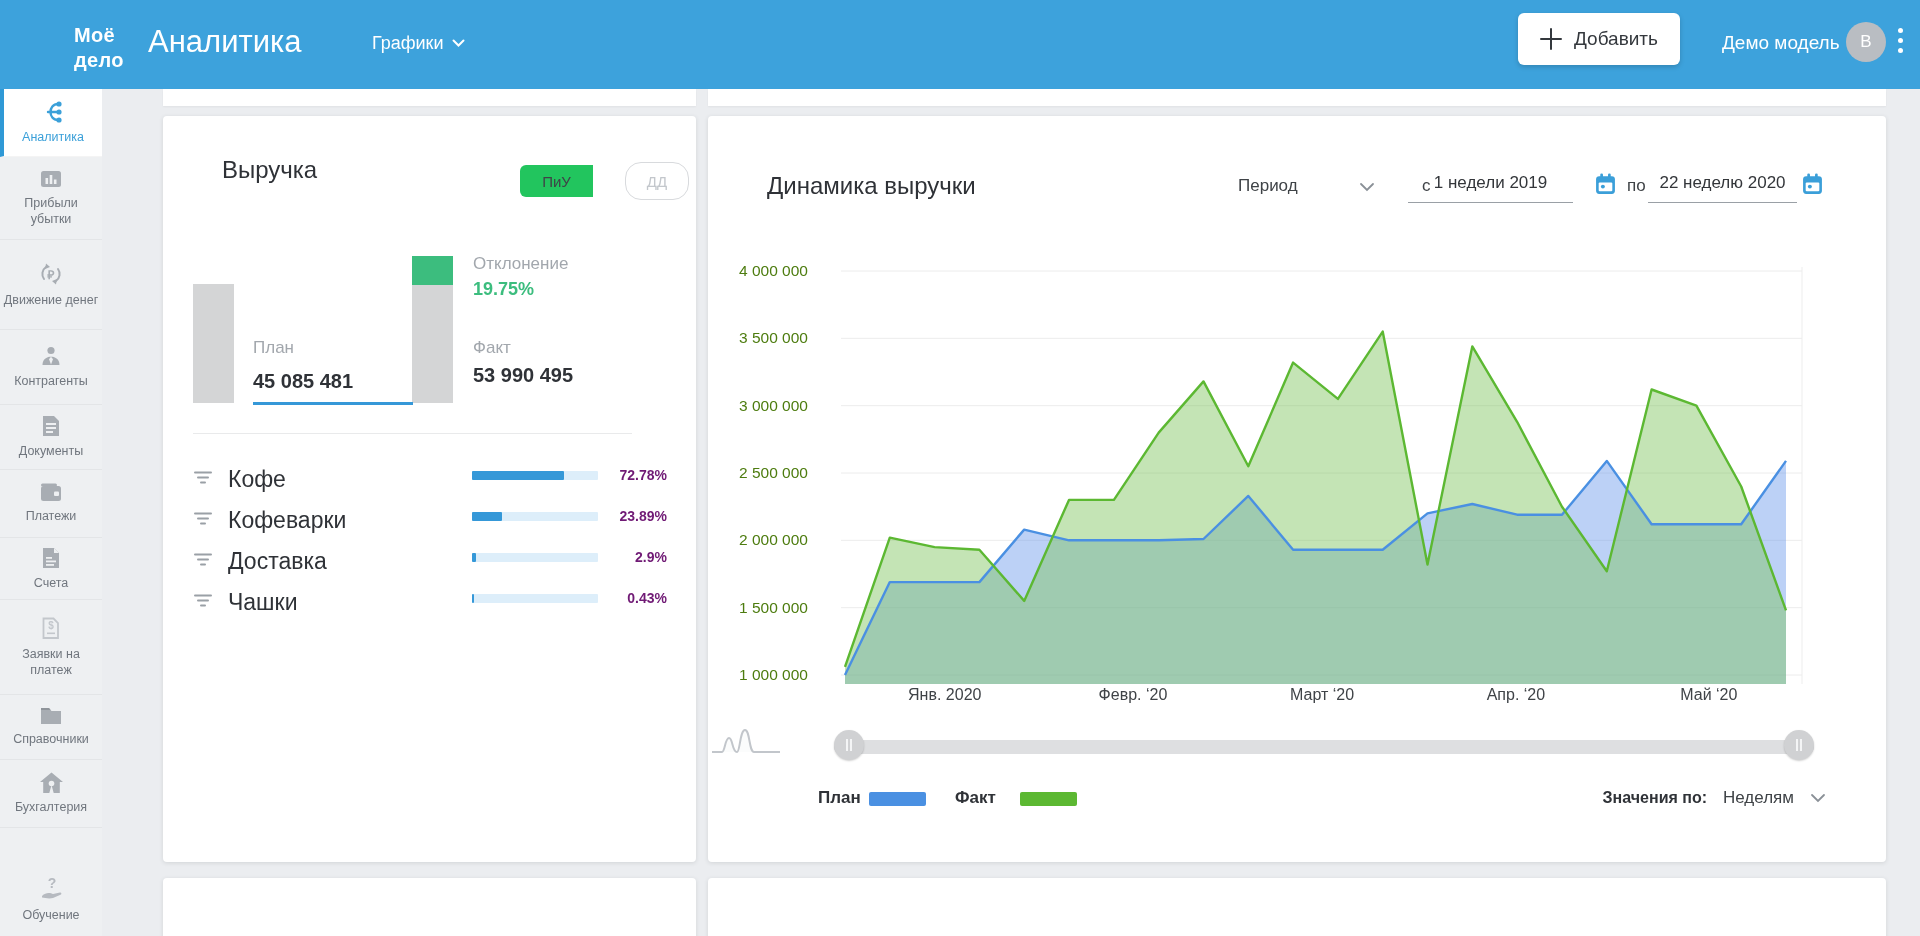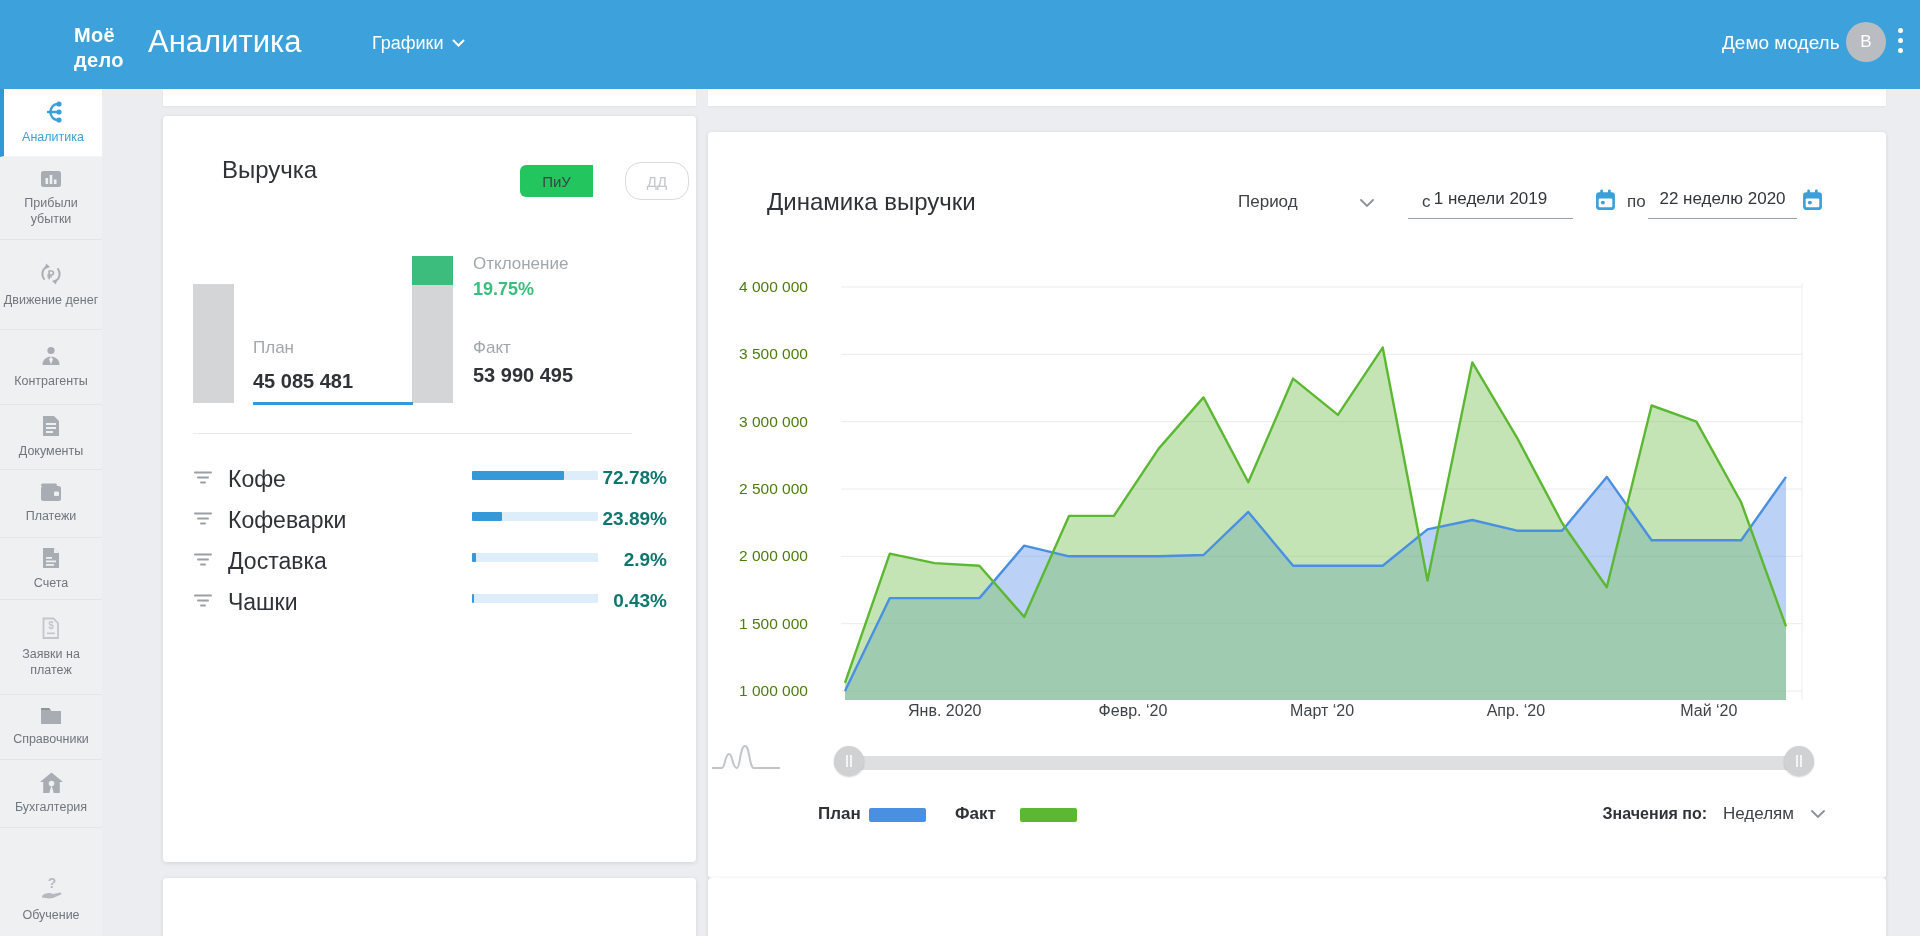--- a/index.html
+++ b/index.html
@@ -36,21 +36,21 @@
   .sb-item.active { background:#fff; border-left:4px solid #2f99d6; color:#3ba0d9;
     border-bottom:1px solid rgba(0,0,0,.045); }
   .sb-spacer { flex:0 0 34px; border-bottom:none; }
 
   
   .strip { position:absolute; height:17px; top:89px; background:#fff;
     box-shadow:0 1px 2px rgba(0,0,0,.05); }
   .card { position:absolute; background:#fff; border-radius:4px;
     box-shadow:0 1px 4px rgba(60,64,67,.14); }
   .card-left  { left:163px; top:116px; width:533px;  height:746px; }
-  .card-right { left:708px; top:132px; width:1178px; height:746px; }
+  .card-right { left:708px; top:116px; width:1178px; height:746px; }
   .card-bl { left:163px; top:878px; width:533px; height:70px; }
   .card-br { left:708px; top:878px; width:1178px; height:70px; }
 
   .card-title { position:absolute; font-size:24px; font-weight:500; color:#2f3237; }
 
   
   .toggle-puy { position:absolute; left:357px; top:49px; width:73px; height:32px;
     background:#22c55e; border-radius:6px 0 0 6px; display:flex; align-items:center;
     justify-content:center; font-size:15px; color:#3f4347; cursor:pointer; }
   .toggle-dd { position:absolute; left:430px; top:46px; width:64px; height:38px;
@@ -64,21 +64,21 @@
   .plan-underline { position:absolute; left:90px; top:286px; width:160px; height:3px; background:#3598d8; }
   .dev-value { position:absolute; left:310px; top:163px; font-size:18px; font-weight:700; color:#3cbd7e; }
   .divider { position:absolute; left:30px; top:317px; width:439px; height:1px; background:#e9eaeb; }
   .bd-row { position:absolute; left:0; width:533px; height:40px; }
   .bd-icon { position:absolute; left:30px; top:12px; }
   .bd-label { position:absolute; left:65px; top:8px; font-size:23px; color:#2f3237; }
   .bd-track { position:absolute; left:309px; top:13px; width:126px; height:9px;
     background:#ddeefa; border-radius:1px; }
   .bd-fill { height:9px; background:#3598d8; border-radius:1px; }
   .bd-pct { position:absolute; left:380px; top:9px; width:124px; text-align:right;
-    font-size:19px; font-weight:700; color:#0f766e; }
+    font-size:14px; font-weight:700; color:#701a75; }
 
   
   .period-label { position:absolute; left:530px; top:60px; font-size:17px; color:#3f4347; cursor:pointer; }
   .hdr-chev { position:absolute; left:651px; top:66px; }
   .from-lbl { position:absolute; left:714px; top:60px; font-size:17px; color:#3f4347; }
   .to-lbl   { position:absolute; left:919px; top:60px; font-size:17px; color:#3f4347; }
   .date-field { position:absolute; top:57px; height:30px; border-bottom:1px solid #9aa0a6;
     font-size:17px; color:#33363a; text-align:center; cursor:text; }
   .date-from { left:700px; width:165px; }
   .date-to   { left:940px; width:149px; }
@@ -113,20 +113,26 @@
   <div class="logo">
     <div>Моё</div>
     <div>дело</div>
   </div>
   <div class="app-title">Аналитика</div>
   <div class="nav-dd">
     <span>Графики</span>
     <svg width="13" height="9" viewBox="0 0 13 9">
         <polyline points="1.5,1.5 6.5,6.5 11.5,1.5" fill="none" stroke="#ffffff" stroke-width="2" stroke-linecap="round"></polyline>
       </svg>
+  </div>
+  <div class="add-btn">
+    <svg width="22" height="22" viewBox="0 0 22 22">
+        <path d="M11 1 V21 M1 11 H21" stroke="#34383d" stroke-width="2" stroke-linecap="round" fill="none"></path>
+      </svg>
+    <span>Добавить</span>
   </div>
   <div class="account-name">Демо модель</div>
   <div class="avatar">В</div>
   <div class="kebab">
       <i></i>
       <i></i>
       <i></i>
     </div>
 </header>
 

